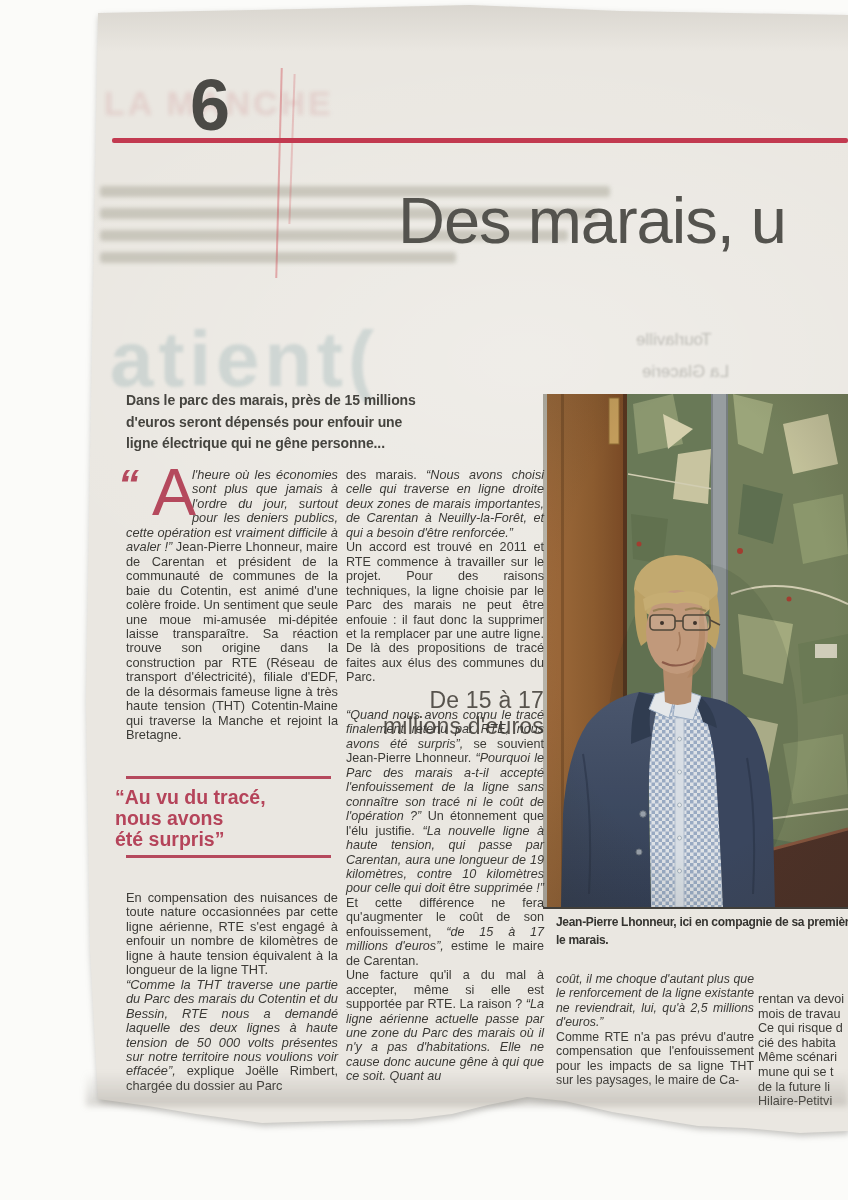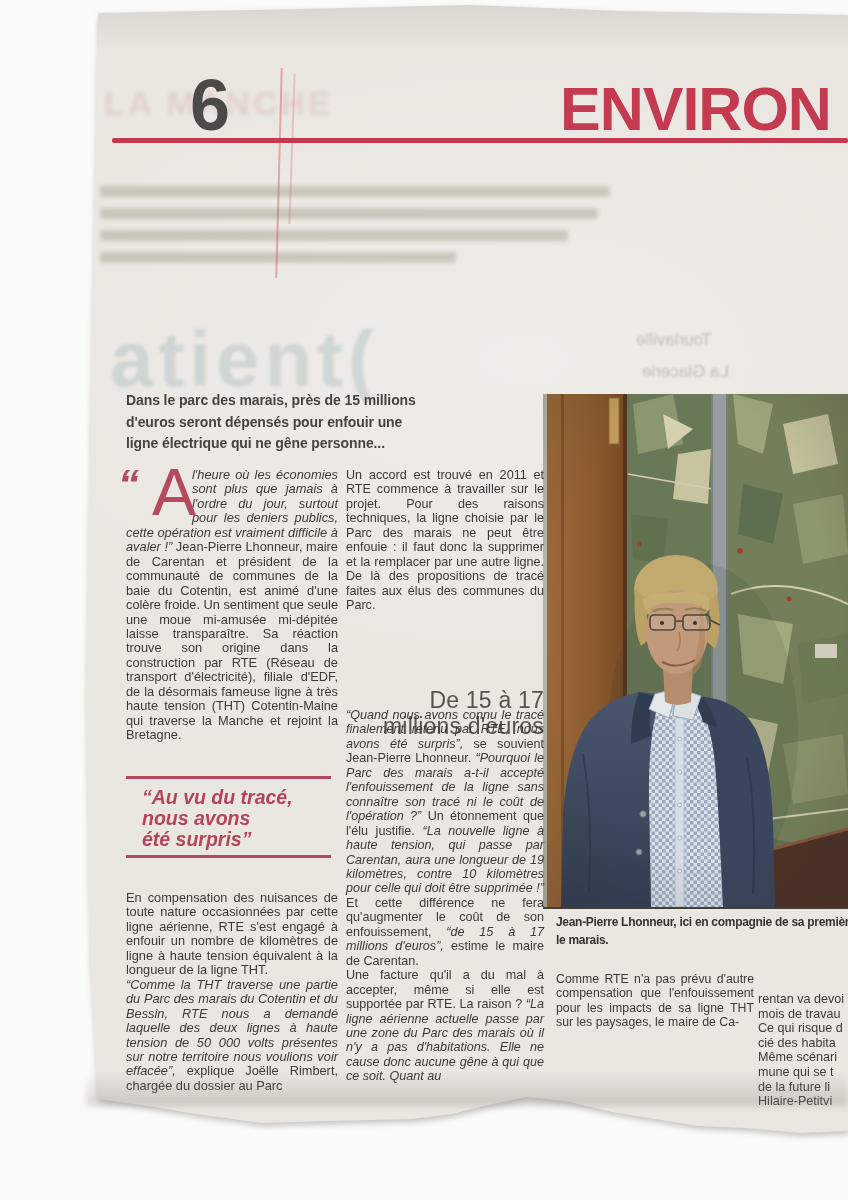--- a/index.html
+++ b/index.html
@@ -77,23 +77,23 @@
   <div class="abs gbar" style="left:100px;top:208px;width:498px;"></div>
   <div class="abs gbar" style="left:100px;top:230px;width:468px;"></div>
   <div class="abs gbar" style="left:100px;top:252px;width:356px;"></div>
   <div class="abs ghost-big">atient(</div>
   <div class="abs ghost-place" style="left:636px;top:330px;">Tourlaville</div>
   <div class="abs ghost-place" style="left:642px;top:362px;">La Glacerie</div>
   <div class="abs scratch" style="left:278px;top:68px;height:210px;transform:rotate(1.5deg);"></div>
   <div class="abs scratch" style="left:291px;top:74px;height:150px;opacity:.6;transform:rotate(2deg);"></div>
 
   <div class="abs page-number">6</div>
-  <div class="abs section-title">ENVIRON</div>
   <div class="abs section-rule"></div>
 
+  <div class="abs headline" style="left:398px;top:188px;">Des marais, u</div>
 
   <div class="abs lede">Dans le parc des marais, près de 15 millions
 d'euros seront dépensés pour enfouir une
 ligne électrique qui ne gêne personne...</div>
 
   <div class="abs photo">
     <svg viewBox="0 0 305 513" width="305" height="513">
       <defs>
         <linearGradient id="wood" x1="0" y1="0" x2="1" y2="0">
           <stop offset="0" stop-color="#a26a39"></stop>
@@ -203,40 +203,42 @@
 
   <div class="abs bodytext col1" style="left:126px;top:468px;">
     <p>
       <span class="dc">
           <span class="dc-quote">“</span>
           <span class="dc-letter">A</span>
         </span><span><em>l'heure où les économies sont plus que jamais à l'ordre du jour, surtout pour les deniers publics, cette opération est vraiment difficile à avaler !” </em><span>Jean-Pierre Lhonneur, maire de Carentan et président de la communauté de communes de la baie du Cotentin, est animé d'une colère froide. Un sentiment que seule une moue mi-amusée mi-dépitée laisse transparaître. Sa réaction trouve son origine dans la construction par RTE (Réseau de transport d'électricité), filiale d'EDF, de la désormais fameuse ligne à très haute tension (THT) Cotentin-Maine qui traverse la Manche et rejoint la Bretagne.</span></span>
     </p>
   </div>
   <div class="abs chrule" style="left:126px;top:776px;"></div>
-  <div class="abs crosshead" style="left:142px;top:787px;white-space:pre-line;font-style:italic;">“Au vu du tracé,
+  <div class="abs crosshead" style="left:115px;top:787px;white-space:pre-line;">“Au vu du tracé,
 nous avons
 été surpris”</div>
   <div class="abs chrule" style="left:126px;top:855px;"></div>
   <div class="abs bodytext col1" style="left:126px;top:879px;margin-top:12px;">
     <p><span><span>En compensation des nuisances de toute nature occasionnées par cette ligne aérienne, RTE s'est engagé à enfouir un nombre de kilomètres de ligne à haute tension équivalent à la longueur de la ligne THT.</span></span></p>
     <p><span><em>“Comme la THT traverse une partie du Parc des marais du Cotentin et du Bessin, RTE nous a demandé laquelle des deux lignes à haute tension de 50 000 volts présentes sur notre territoire nous voulions voir effacée”,</em><span> explique Joëlle Rimbert, chargée du dossier au Parc</span></span></p>
   </div>
 
   <div class="abs bodytext col2" style="left:346px;top:468px;">
+    <p><span><span>des marais. </span><em>“Nous avons choisi celle qui traverse en ligne droite deux zones de marais importantes, de Carentan à Neuilly-la-Forêt, et qui a besoin d'être renforcée.”</em></span></p>
     <p><span><span>Un accord est trouvé en 2011 et RTE commence à travailler sur le projet. Pour des raisons techniques, la ligne choisie par le Parc des marais ne peut être enfouie : il faut donc la supprimer et la remplacer par une autre ligne. De là des propositions de tracé faites aux élus des communes du Parc.</span></span></p>
   </div>
   <div class="abs midhead" style="left:346px;top:687px;">De 15 à 17
 millions d'euros</div>
   <div class="abs bodytext col2" style="left:346px;top:708px;">
     <p><span><em>“Quand nous avons connu le tracé finalement retenu par RTE, nous avons été surpris”,</em><span> se souvient Jean-Pierre Lhonneur. </span><em>“Pourquoi le Parc des marais a-t-il accepté l'enfouissement de la ligne sans connaître son tracé ni le coût de l'opération ?”</em><span> Un étonnement que l'élu justifie. </span><em>“La nouvelle ligne à haute tension, qui passe par Carentan, aura une longueur de 19 kilomètres, contre 10 kilomètres pour celle qui doit être supprimée !”</em><span> Et cette différence ne fera qu'augmenter le coût de son enfouissement, </span><em>“de 15 à 17 millions d'euros”,</em><span> estime le maire de Carentan.</span></span></p>
     <p><span><span>Une facture qu'il a du mal à accepter, même si elle est supportée par RTE. La raison ? </span><em>“La ligne aérienne actuelle passe par une zone du Parc des marais où il n'y a pas d'habitations. Elle ne cause donc aucune gêne à qui que ce soit. Quant au</em></span></p>
   </div>
 
   <div class="abs bodytext col3" style="left:556px;top:972px;">
+    <p><span><em>coût, il me choque d'autant plus que le renforcement de la ligne existante ne reviendrait, lui, qu'à 2,5 millions d'euros.”</em></span></p>
     <p><span><span>Comme RTE n'a pas prévu d'autre compensation que l'enfouissement pour les impacts de sa ligne THT sur les paysages, le maire de Ca-</span></span></p>
   </div>
   <div class="abs col4" style="left:758px;top:992px;">rentan va devoi
 mois de travau
 Ce qui risque d
 cié des habita
 Même scénari
 mune qui se t
 de la future li
 Hilaire-Petitvi</div>

